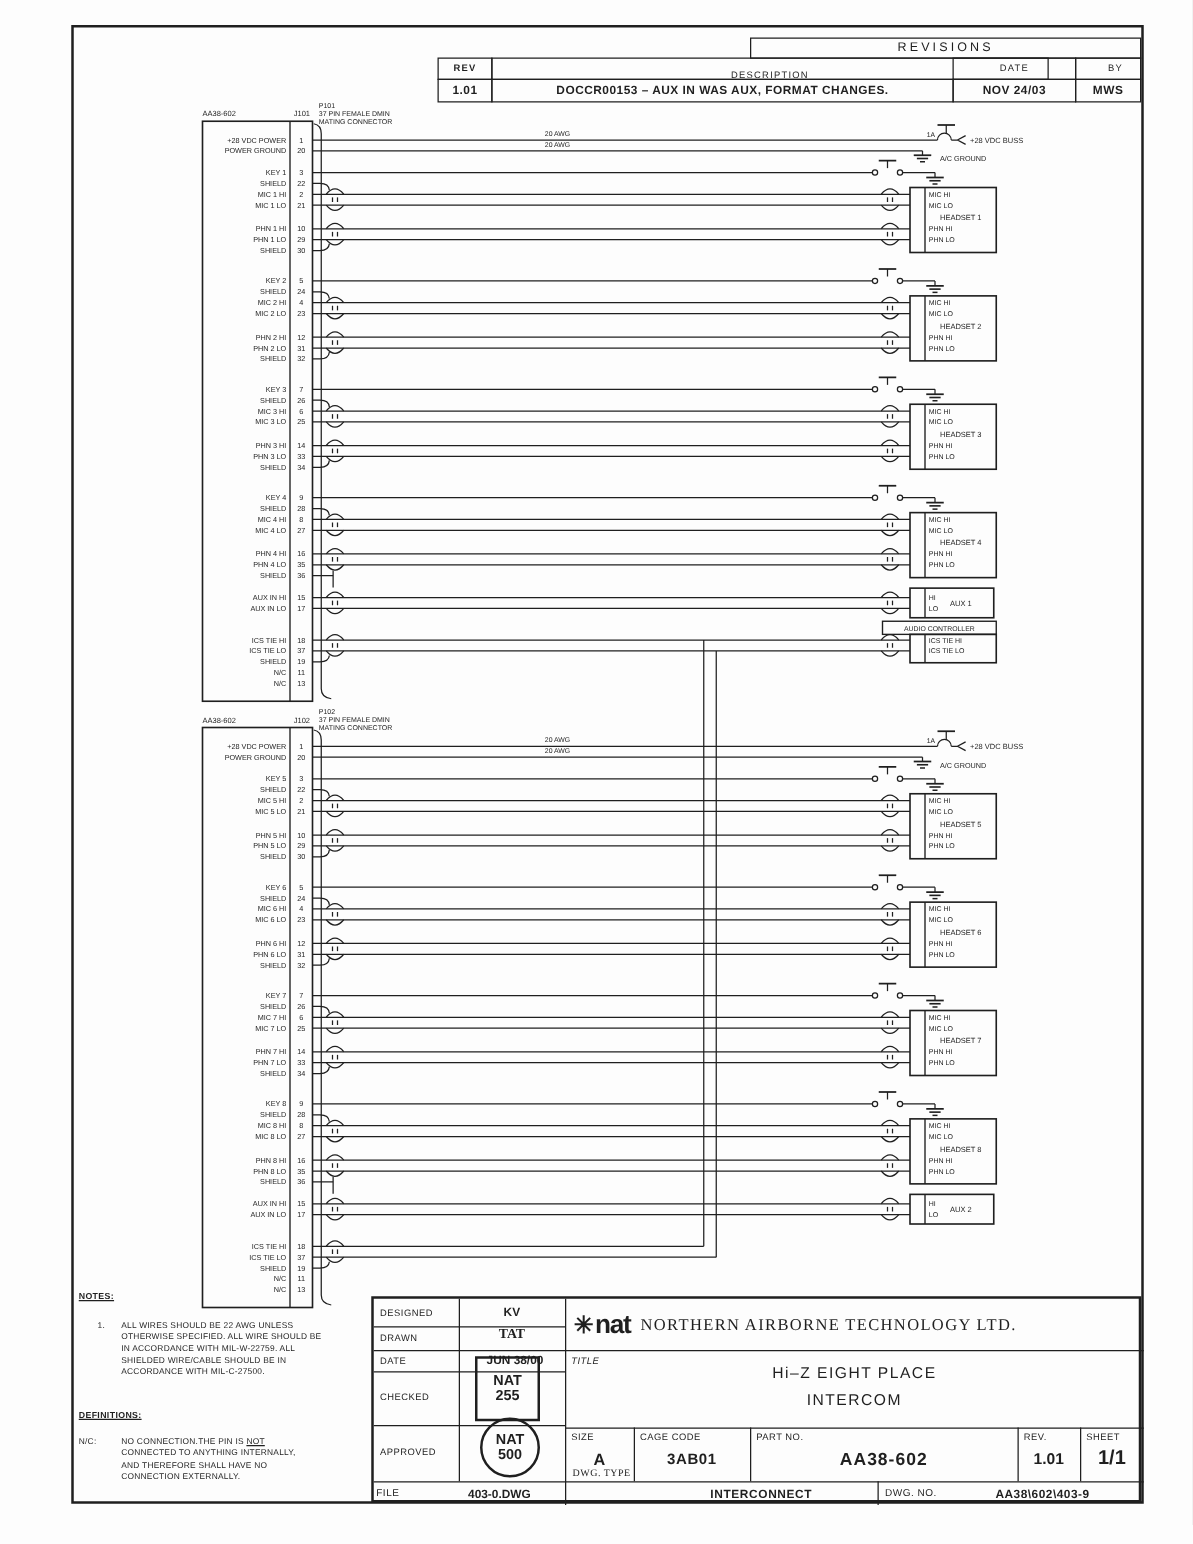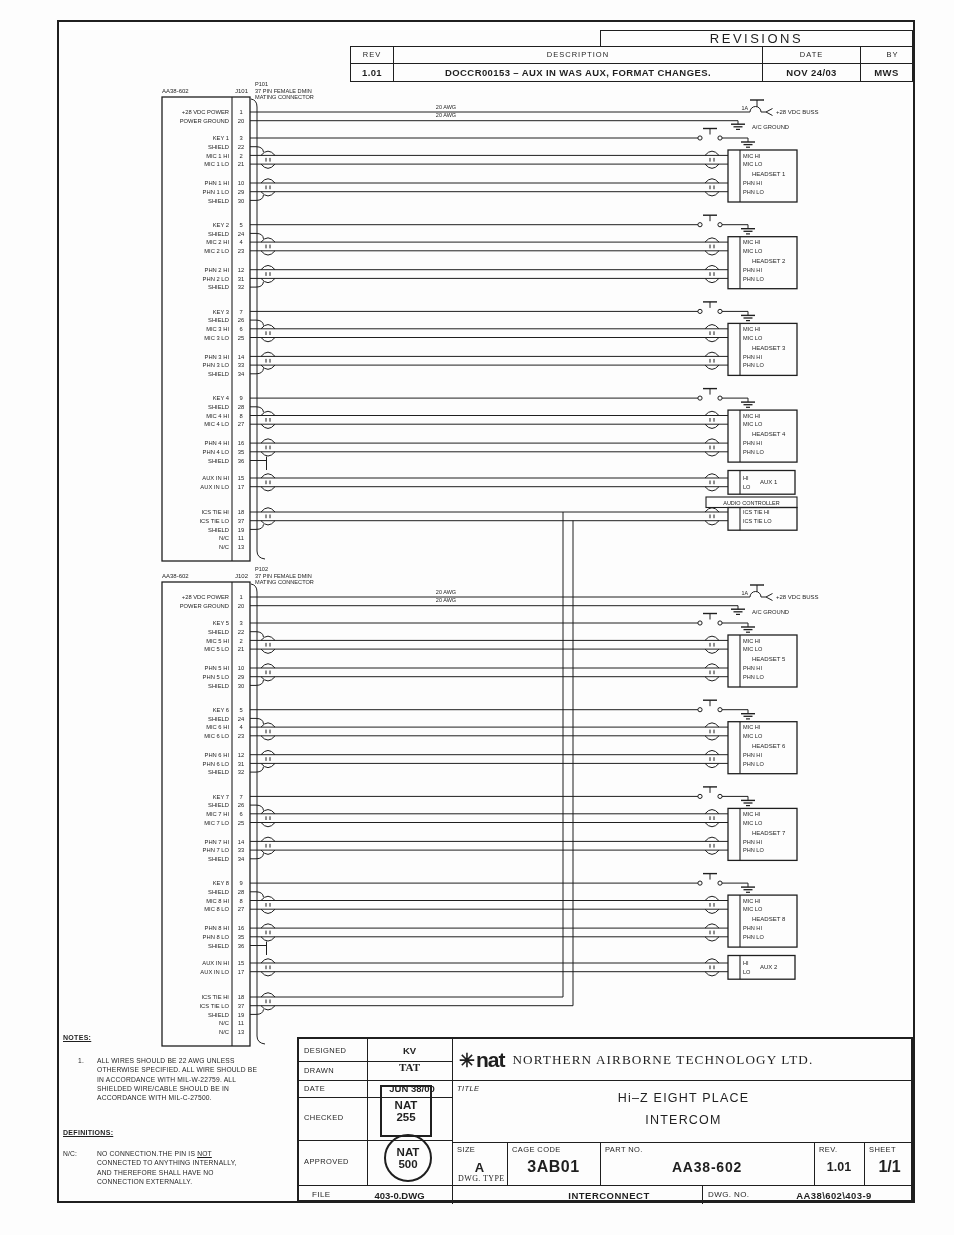--- a/index.html
+++ b/index.html
@@ -13,21 +13,21 @@
   .border-frame { border: 2px solid #1f1f1f; }
   .cell {
     position: absolute; border: 1.3px solid #1f1f1f;
     display: flex; align-items: center; justify-content: center;
     background: transparent; line-height: 1;
   }
   .hline { position: absolute; background: #1f1f1f; height: 1.3px; }
   .vline { position: absolute; background: #1f1f1f; width: 1.3px; }
   .lbl { position: absolute; font-size: 7.5px; letter-spacing: .4px; }
   .val { font-weight: 600; }
-  .rev-title { font-size: 13px; letter-spacing: 2.5px; }
+  .rev-title { font-size: 10px; letter-spacing: 2.5px; }
   .rev-head { font-size: 7.5px; letter-spacing: 1px; }
   .rev-data { font-size: 9.5px; font-weight: 600; letter-spacing: .4px; }
   .conf { font-size: 11.5px; letter-spacing: 1.4px; font-weight: 500; text-align: center; }
   .notes { font-size: 6.7px; line-height: 9.3px; letter-spacing: .2px; }
   .nhead { font-size: 7px; font-weight: 600; text-decoration: underline; letter-spacing: .3px; }
   .nc-line { white-space: pre; }
   .u { text-decoration: underline; }
   .stamp-sq {
     position: absolute; border: 2.4px solid #1f1f1f; display: flex; flex-direction: column;
     align-items: center; justify-content: center; font-weight: 700; font-size: 11.5px; line-height: 12.5px;
@@ -671,24 +671,24 @@
           <line x1="266" y1="999.5" x2="266" y2="1003.2" stroke="#1f1f1f" stroke-width="1"></line>
           <line x1="270" y1="999.5" x2="270" y2="1003.2" stroke="#1f1f1f" stroke-width="1"></line>
           <path d="M 261,1005.7 Q 268,1014.2 275,1005.7" fill="none" stroke="#1f1f1f" stroke-width="1"></path>
         </g>
       </g>
     </svg>
 
   <div class="cell rev-title" style="left:600px; top:30px; width:313px; height:17px;">
     <span>REVISIONS</span>
   </div>
-  <div class="cell rev-head" style="left:350px; top:46px; width:44px; height:18px;">
+  <div class="cell rev-head" style="left:350px; top:46px; width:44px; height:18px;font-weight:bold;">
     <span>REV</span>
     </div>
-  <div class="cell rev-head" style="left:393px; top:46px; width:370px; height:18px;">
+  <div class="cell rev-head" style="left:393px; top:46px; width:446px; height:18px;align-items:flex-end;">
     <span>DESCRIPTION</span>
     </div>
   <div class="cell rev-head" style="left:762px; top:46px; width:99px; height:18px;">
     <span>DATE</span>
     </div>
   <div class="cell rev-head" style="left:860px; top:46px; width:53px; height:18px;padding-left:12px;">
     <span>BY</span>
     </div>
   <div class="cell rev-data" style="left:350px; top:63px; width:44px; height:19px;">
     <span>1.01</span>
@@ -740,21 +740,21 @@
 
     <div class="lbl" style="left:5px; top:7px;">DESIGNED</div>
     <div class="abs val" style="left:68px; top:0; width:85px; height:22px; display:flex; align-items:center; justify-content:center; font-size:9.5px;">KV</div>
     <div class="lbl" style="left:5px; top:27px;">DRAWN</div>
     <div class="abs val" style="left:68px; top:18px; width:85px; height:19px; display:flex; align-items:center; justify-content:center; font-size:11px;font-family:Liberation Serif, serif;">TAT</div>
     <div class="lbl" style="left:5px; top:45px;">DATE</div>
     <div class="abs val" style="left:68px; top:41px; width:90px; height:17px; display:flex; align-items:center; justify-content:center; font-size:9.5px;">JUN 38/00</div>
     <div class="lbl" style="left:5px; top:74px;">CHECKED</div>
     <div class="lbl" style="left:5px; top:118px;">APPROVED</div>
 
-    <div class="lbl" style="left:13px; top:151px; font-size:8px;">FILE</div>
+    <div class="lbl" style="left:2px; top:151px; font-size:8px;">FILE</div>
     <div class="abs val" style="left:48px; top:147px; width:105px; height:18px; display:flex; align-items:center; justify-content:center; font-size:9.5px;">403-0.DWG</div>
     <div class="lbl" style="left:159px; top:135px; font-size:8px;font-family:Liberation Serif, serif;">DWG. TYPE</div>
     <div class="abs val" style="left:220px; top:147px; width:180px; height:18px; display:flex; align-items:center; justify-content:center; font-size:9.5px; letter-spacing:.5px;">INTERCONNECT</div>
     <div class="lbl" style="left:409px; top:151px; font-size:8px;">DWG. NO.</div>
     <div class="abs val" style="left:455px; top:147px; width:160px; height:18px; display:flex; align-items:center; justify-content:center; font-size:9.5px; letter-spacing:.4px;">AA38\602\403-9</div>
 
     <div class="abs logo" style="left:160px; top:6px; height:30px;">
       <span class="logo-star">✳</span>
       <span class="logo-nat">nat</span>
       <span class="company">NORTHERN AIRBORNE TECHNOLOGY LTD.</span>
@@ -762,21 +762,21 @@
 
     <div class="lbl" style="left:158px; top:45px;font-style:italic;">TITLE</div>
     <div class="abs" style="left:153px; top:41px; width:463px; height:62px;">
       <div class="title-line" style="top:11px;">Hi–Z EIGHT PLACE</div>
       <div class="title-line" style="top:33px;">INTERCOM</div>
     </div>
 
     <div class="lbl" style="left:158px; top:106px;">SIZE</div>
     <div class="abs val" style="left:153px; top:112px; width:55px; height:32px; display:flex; align-items:center; justify-content:center; font-size:13px;">A</div>
     <div class="lbl" style="left:213px; top:106px;">CAGE CODE</div>
-    <div class="abs val" style="left:208px; top:112px; width:93px; height:32px; display:flex; align-items:center; justify-content:center; font-size:16px; letter-spacing:.5px;">3AB01</div>
+    <div class="abs val" style="left:208px; top:112px; width:93px; height:32px; display:flex; align-items:center; justify-content:center; font-size:12px; letter-spacing:.5px;">3AB01</div>
     <div class="lbl" style="left:306px; top:106px;">PART NO.</div>
     <div class="abs val" style="left:301px; top:112px; width:214px; height:32px; display:flex; align-items:center; justify-content:center; font-size:14px; letter-spacing:.8px;">AA38-602</div>
     <div class="lbl" style="left:520px; top:106px;">REV.</div>
     <div class="abs val" style="left:515px; top:112px; width:50px; height:32px; display:flex; align-items:center; justify-content:center; font-size:12.5px;">1.01</div>
     <div class="lbl" style="left:570px; top:106px;">SHEET</div>
     <div class="abs val" style="left:565px; top:112px; width:51px; height:32px; display:flex; align-items:center; justify-content:center; font-size:16px;">1/1</div>
   </div>
 
   <div class="stamp-sq" style="left:380px; top:1085px; width:52px; height:52px;">
     <div>NAT</div>

